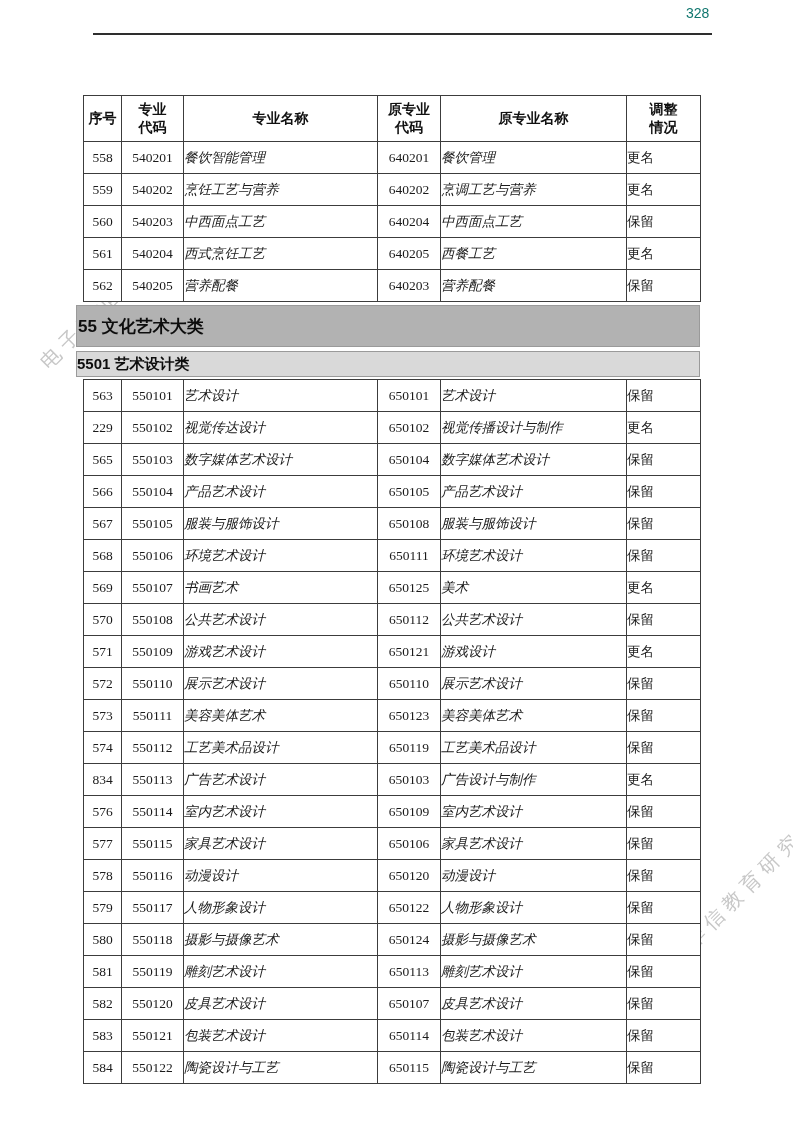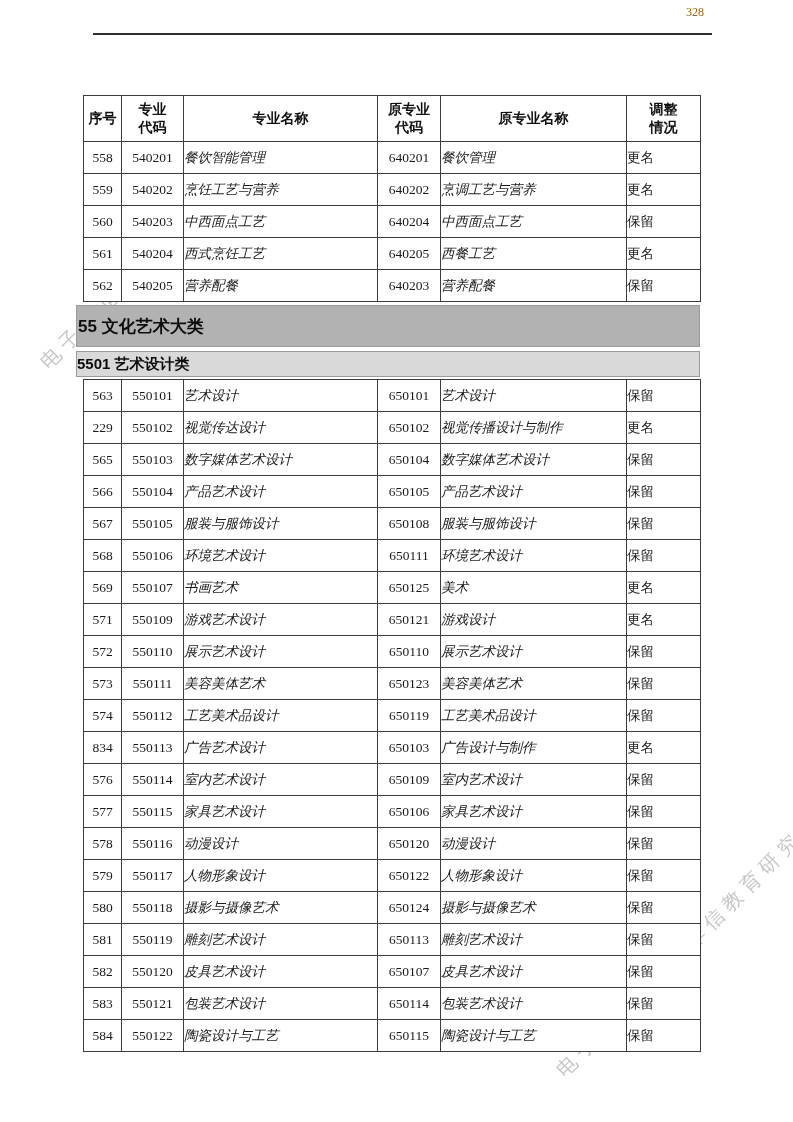--- a/index.html
+++ b/index.html
@@ -22,23 +22,23 @@
     white-space:nowrap;
     transform:rotate(-45deg);
     transform-origin:0 50%;
     user-select:none;
   }
   .wm1{left:44px;top:352px;}
   .wm2{left:560px;top:1060px;}
   .page-number{
     position:absolute;
     top:5px;left:686px;
-    font-size:12px;
-    font-family:Liberation Serif, serif;
-    color:#a16207;
+    font-size:14px;
+    font-family:Liberation Sans, sans-serif;
+    color:#0f766e;
     z-index:2;
   }
   .header-rule{
     position:absolute;
     left:93px;top:33px;
     width:619px;height:2px;
     background:#2e2e2e;
     z-index:2;
   }
   .content{
@@ -257,20 +257,28 @@
           </tr>
           <tr>
             <td class="c-index">569</td>
             <td class="c-code">550107</td>
             <td class="c-name">书画艺术</td>
             <td class="c-code">650125</td>
             <td class="c-name">美术</td>
             <td class="c-adj">更名</td>
           </tr>
           <tr>
+            <td class="c-index">570</td>
+            <td class="c-code">550108</td>
+            <td class="c-name">公共艺术设计</td>
+            <td class="c-code">650112</td>
+            <td class="c-name">公共艺术设计</td>
+            <td class="c-adj">保留</td>
+          </tr>
+          <tr>
             <td class="c-index">571</td>
             <td class="c-code">550109</td>
             <td class="c-name">游戏艺术设计</td>
             <td class="c-code">650121</td>
             <td class="c-name">游戏设计</td>
             <td class="c-adj">更名</td>
           </tr>
           <tr>
             <td class="c-index">572</td>
             <td class="c-code">550110</td>

